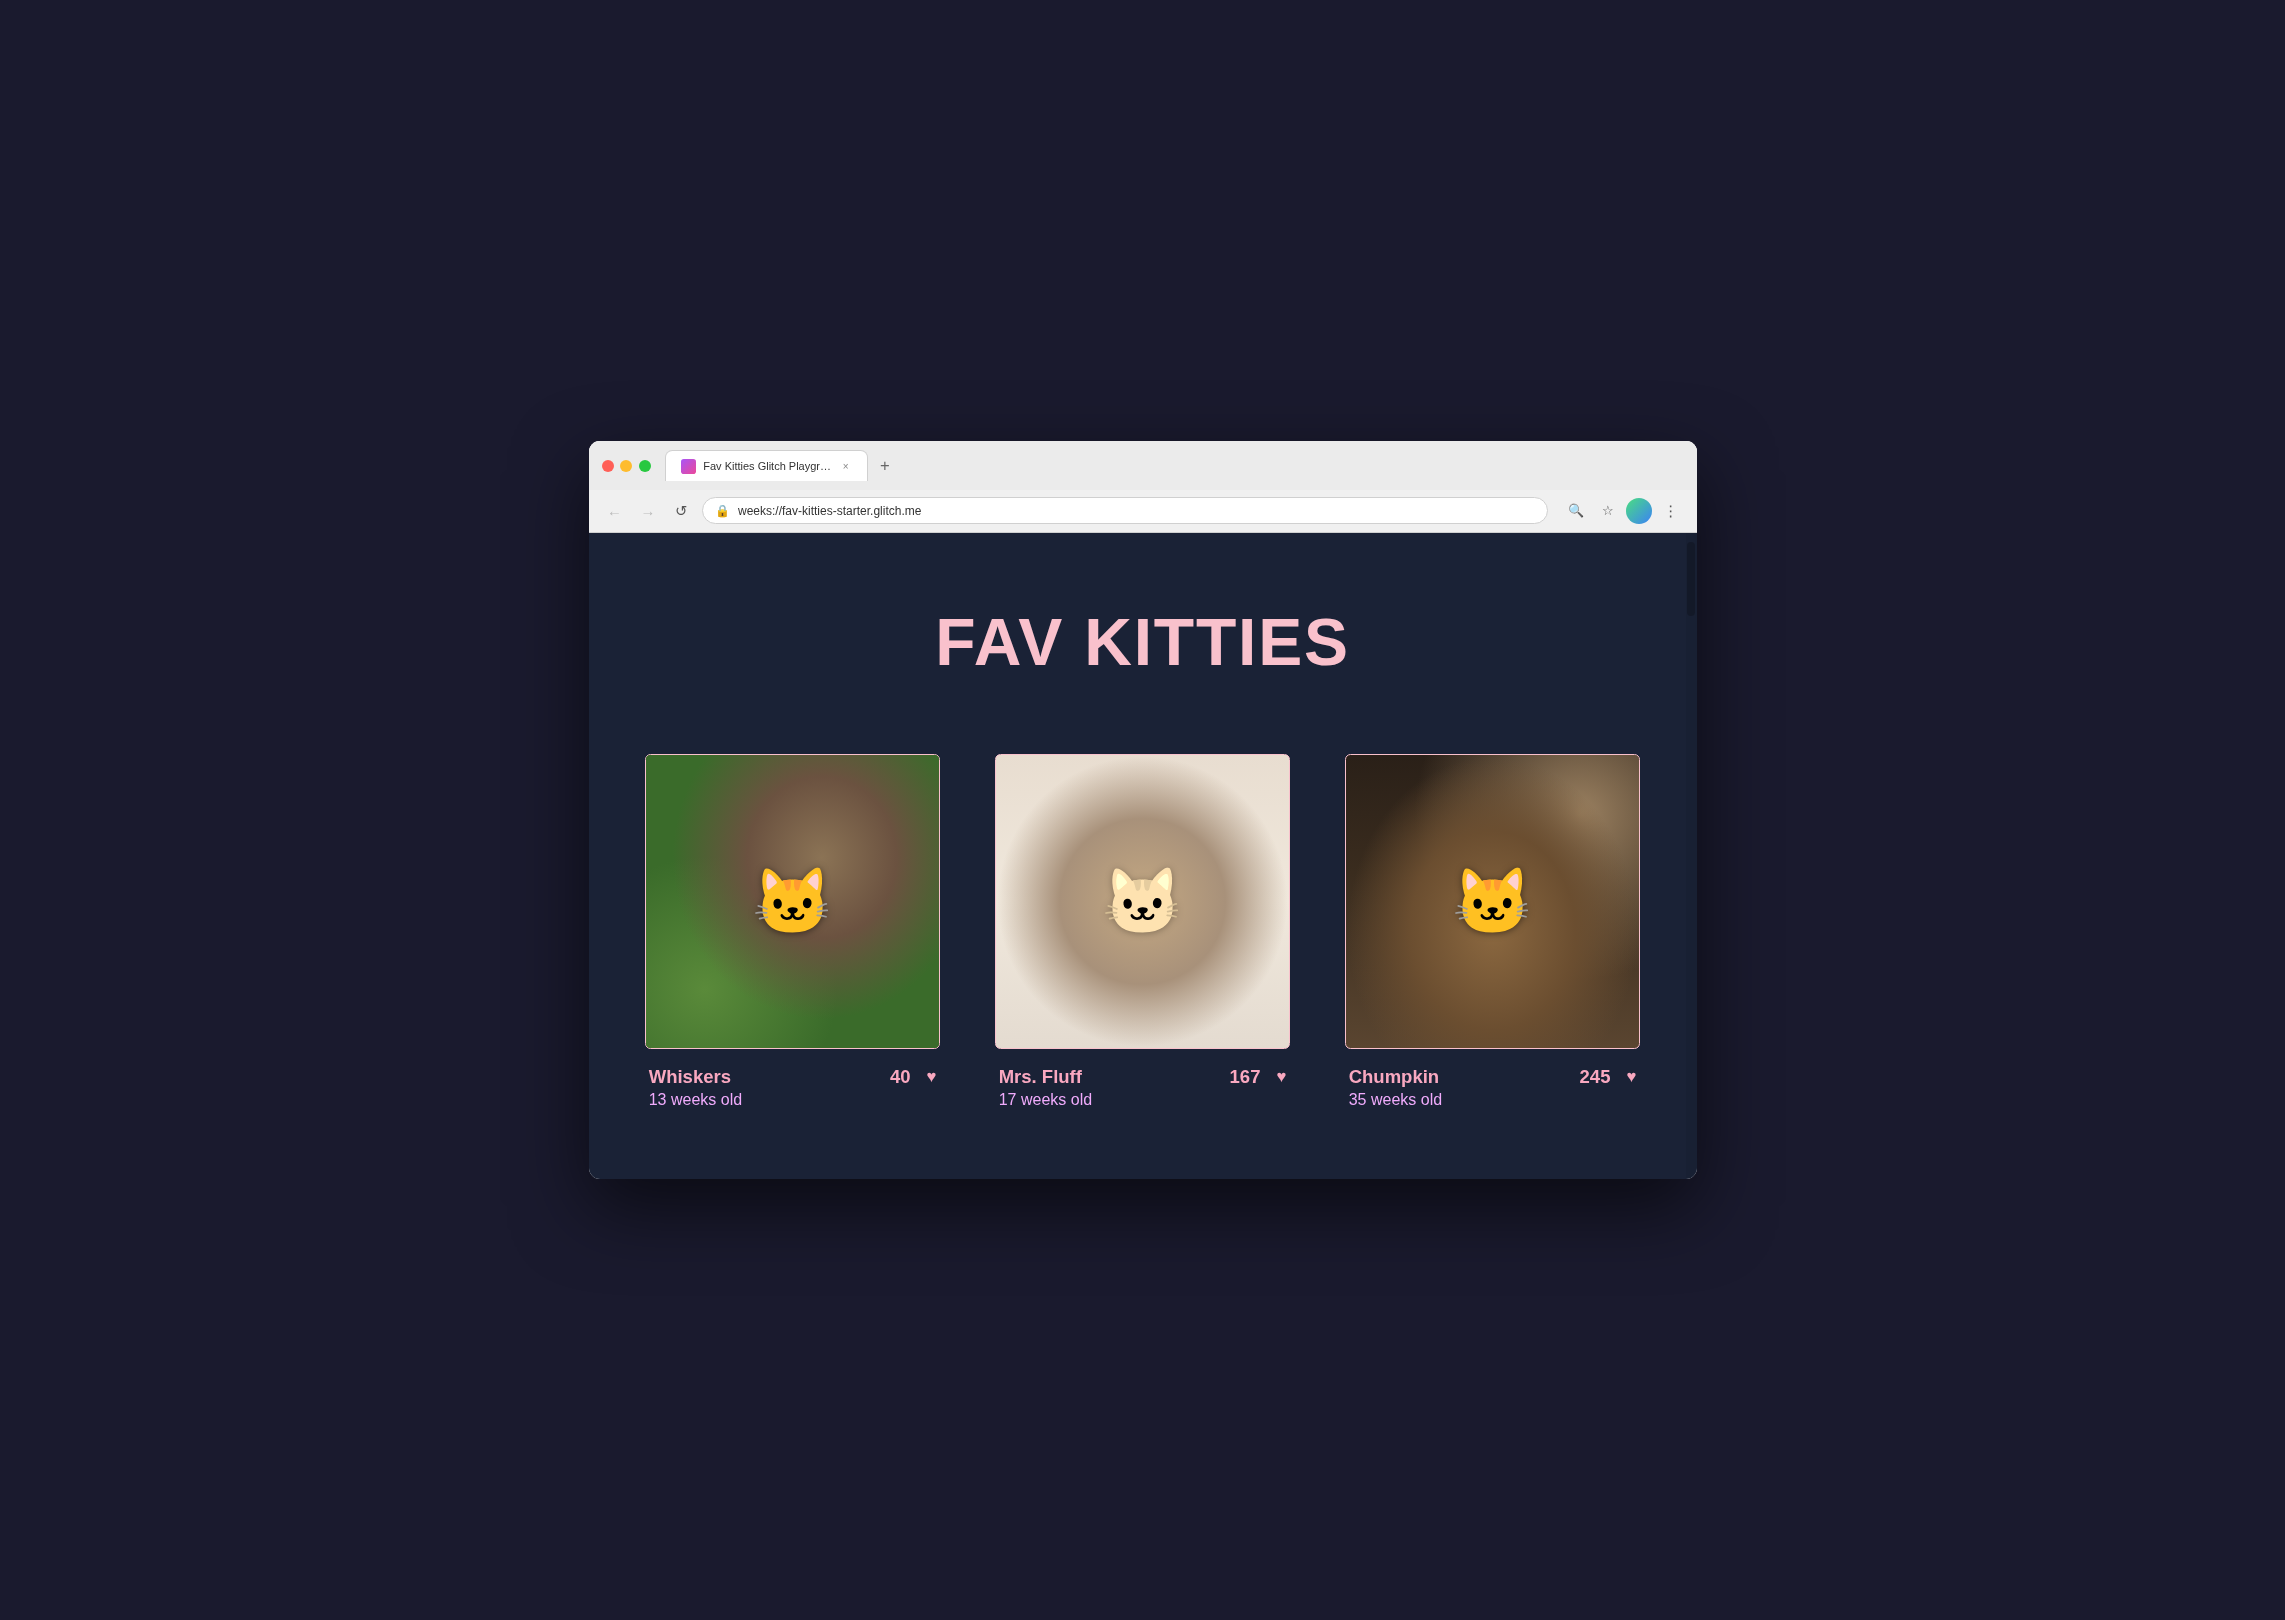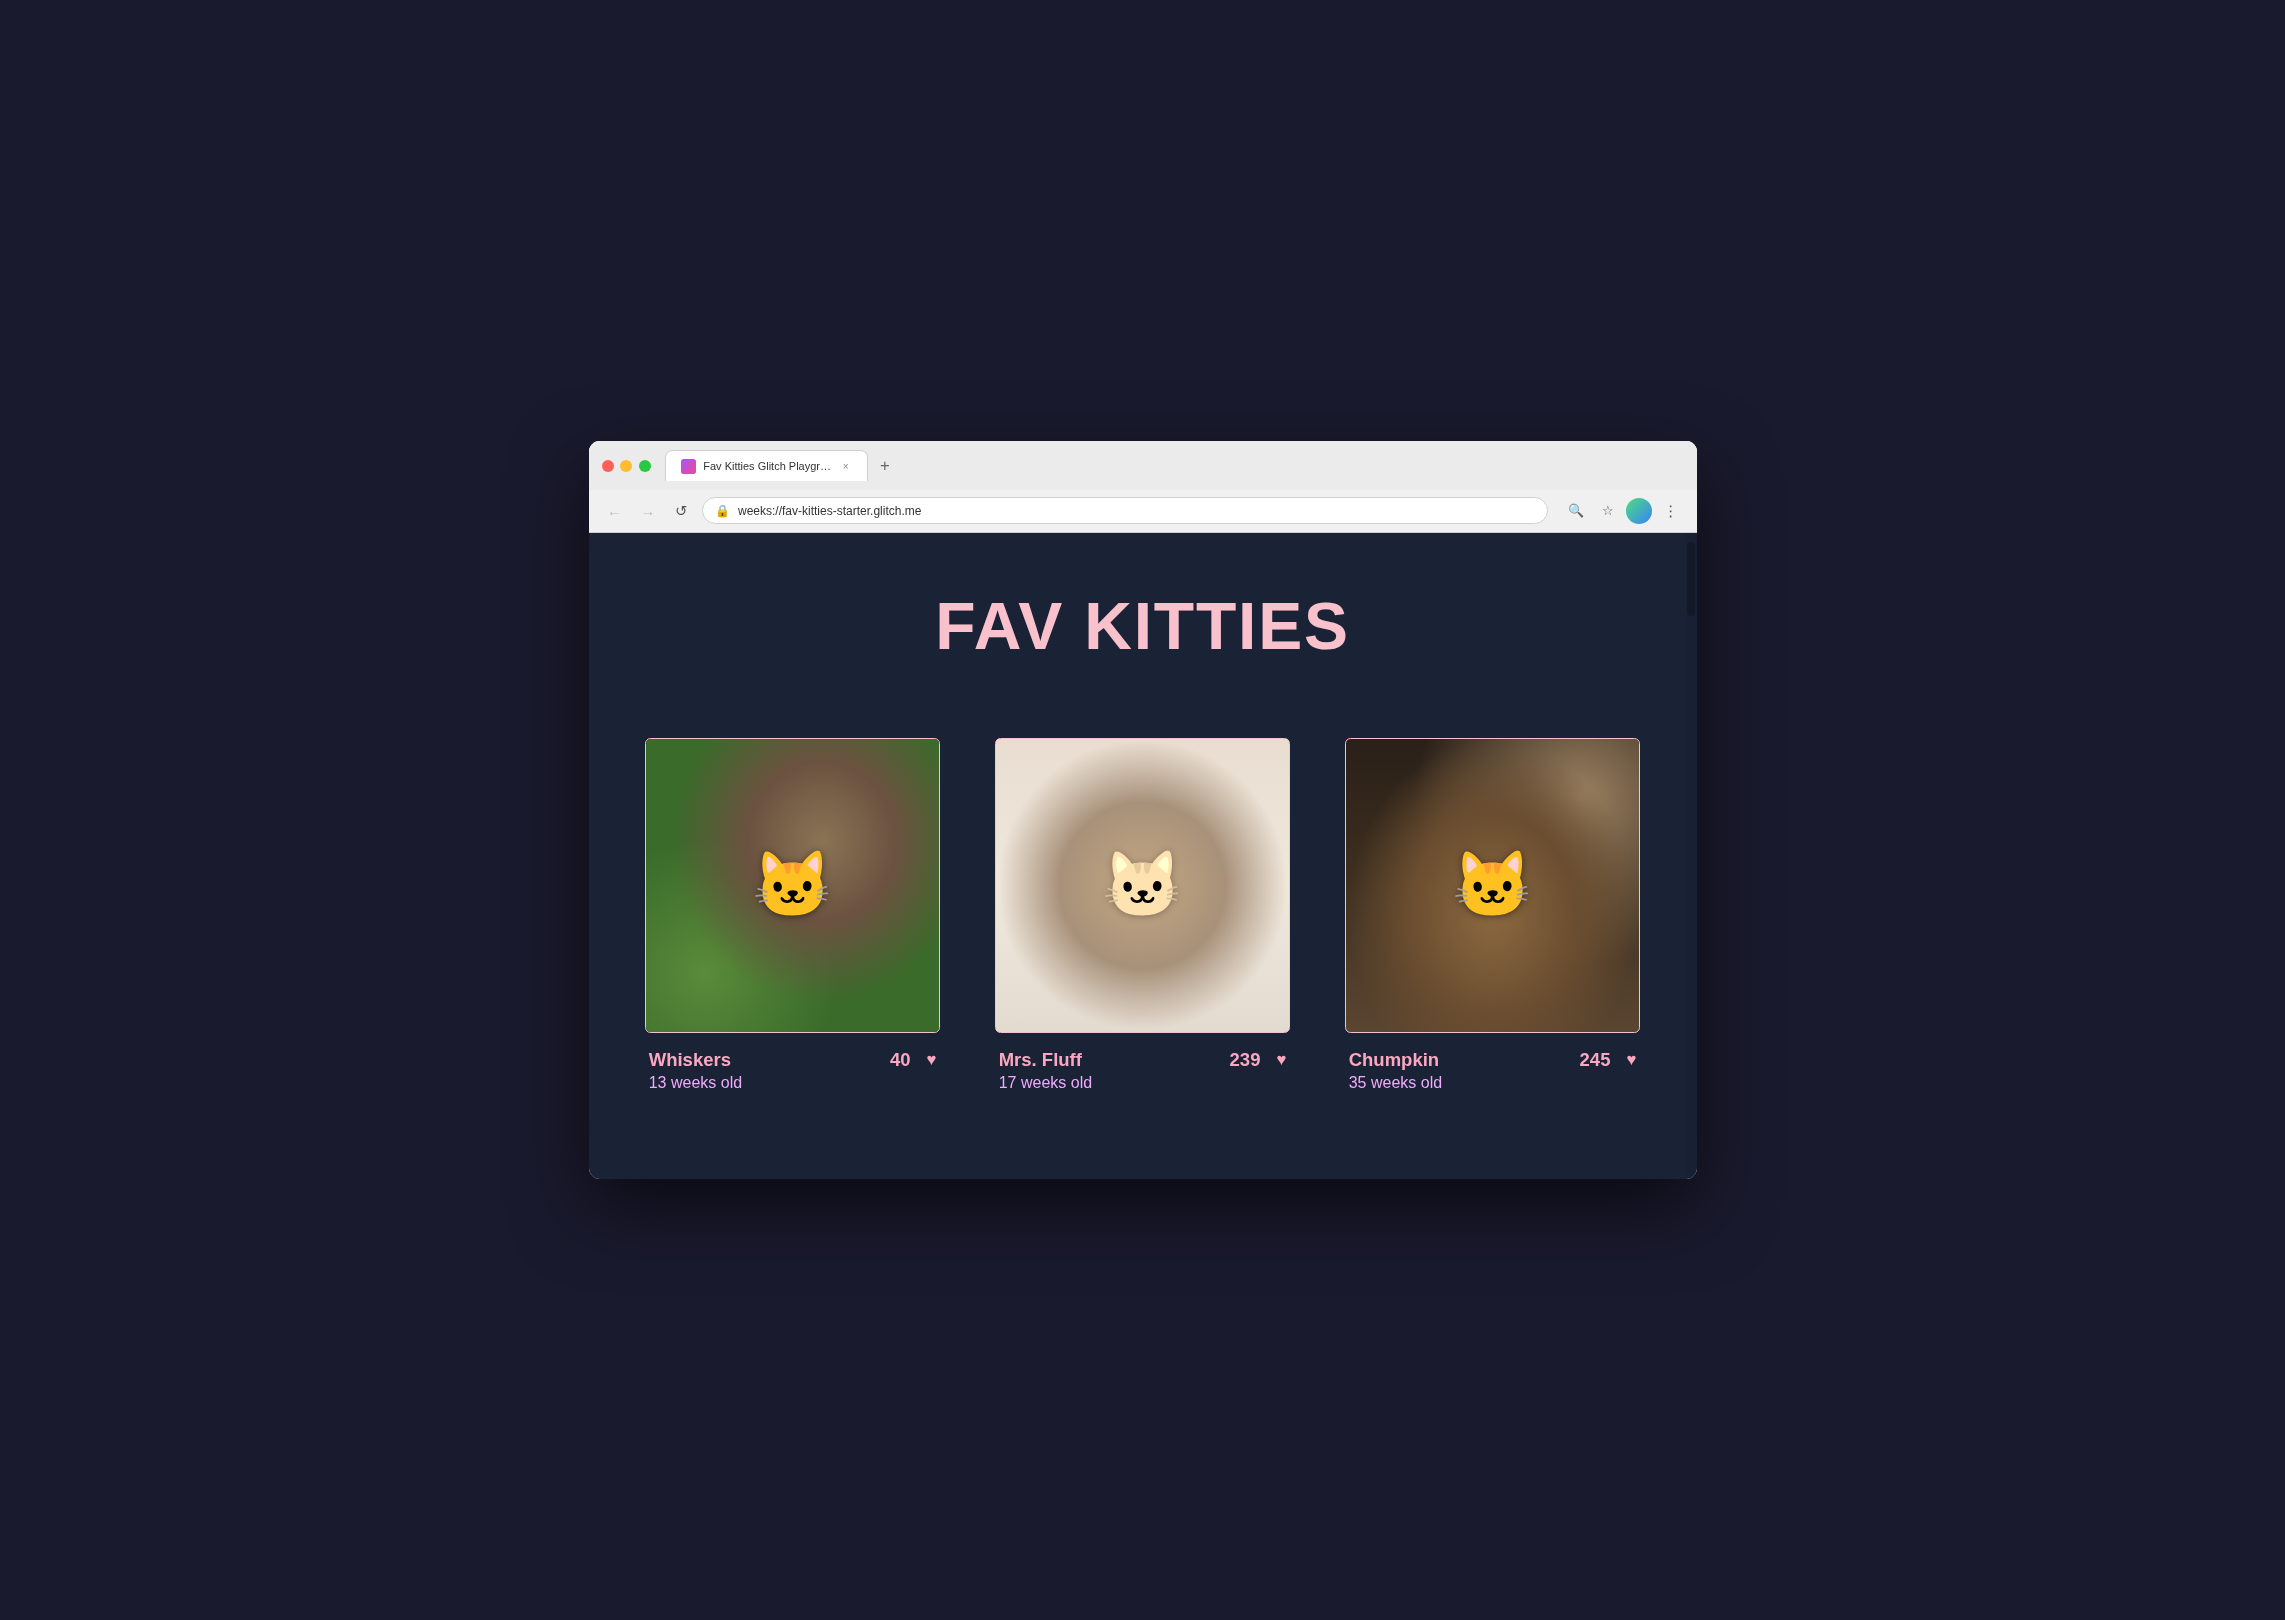--- a/index.html
+++ b/index.html
@@ -191,20 +191,21 @@
     }
 
     
     .website-content {
       background: #1a2236;
       min-height: 646px;
       display: flex;
       flex-direction: column;
       align-items: center;
       padding: 55px 37px 70px;
+      justify-content: flex-end;
     }
 
     .site-title {
       font-size: 66px;
       font-weight: 900;
       color: #f9c1cc;
       letter-spacing: 1.8px;
       margin-bottom: 74px;
       text-transform: uppercase;
     }
@@ -441,21 +442,21 @@
         </div>
 
         <div class="cat-card">
           <div class="cat-image-wrapper cat-img-2"></div>
           <div class="cat-info">
             <div class="cat-name-age">
               <div class="cat-name">Mrs. Fluff</div>
               <div class="cat-age">17 weeks old</div>
             </div>
             <div class="cat-votes">
-              <span>239</span>
+              <span>167</span>
               <span class="heart-icon">♥</span>
             </div>
           </div>
         </div>
 
         <div class="cat-card">
           <div class="cat-image-wrapper cat-img-3"></div>
           <div class="cat-info">
             <div class="cat-name-age">
               <div class="cat-name">Chumpkin</div>

